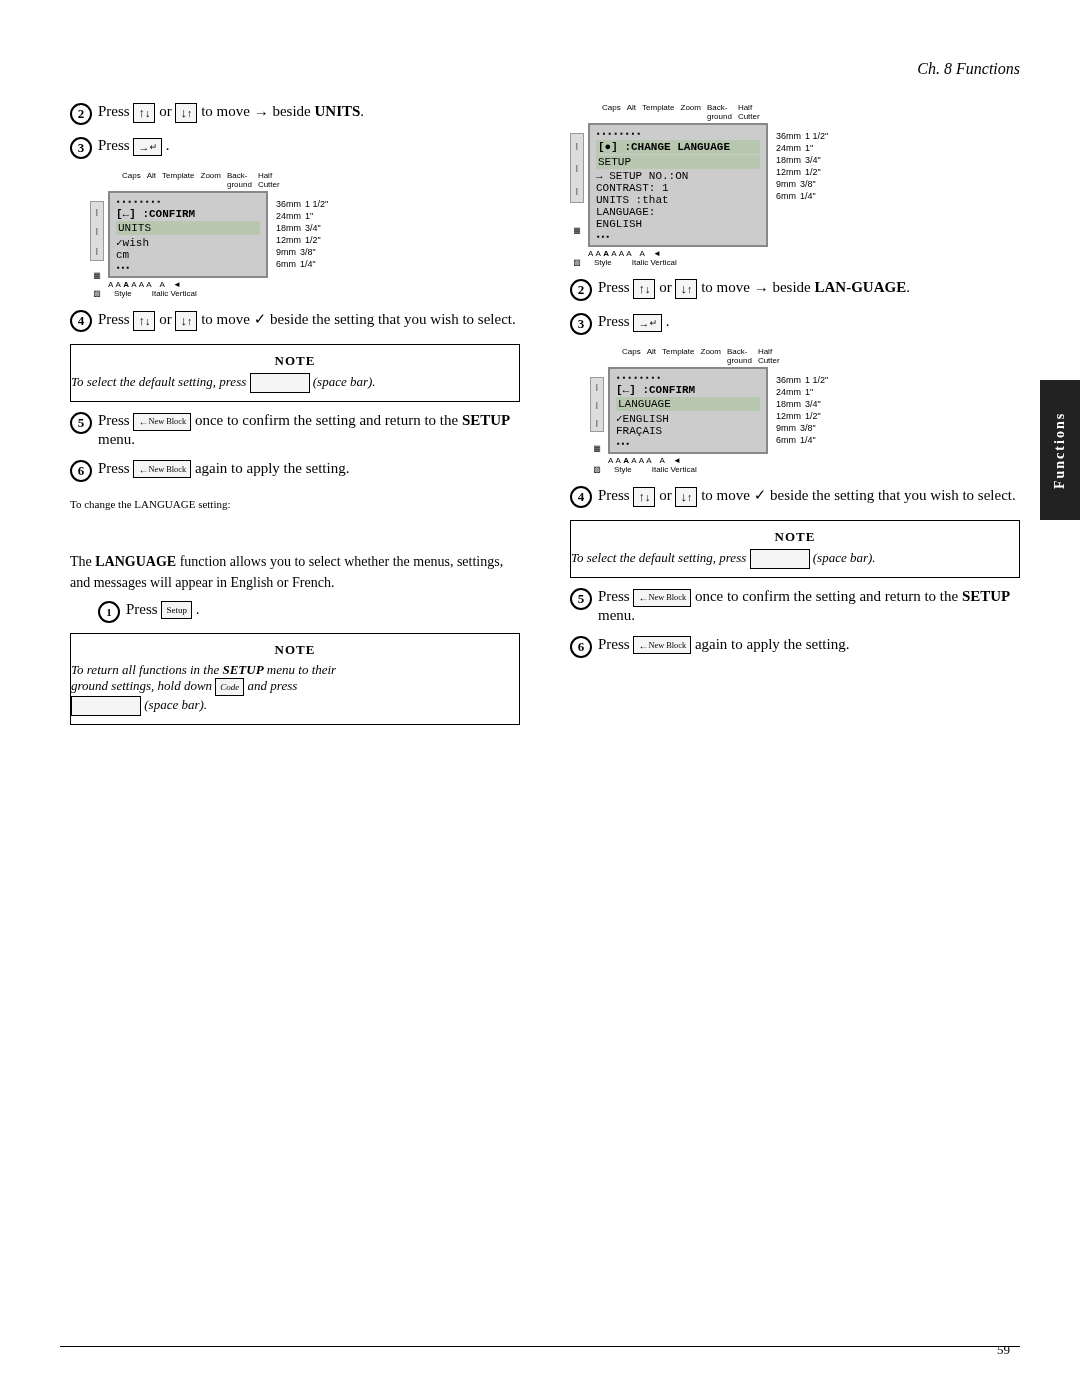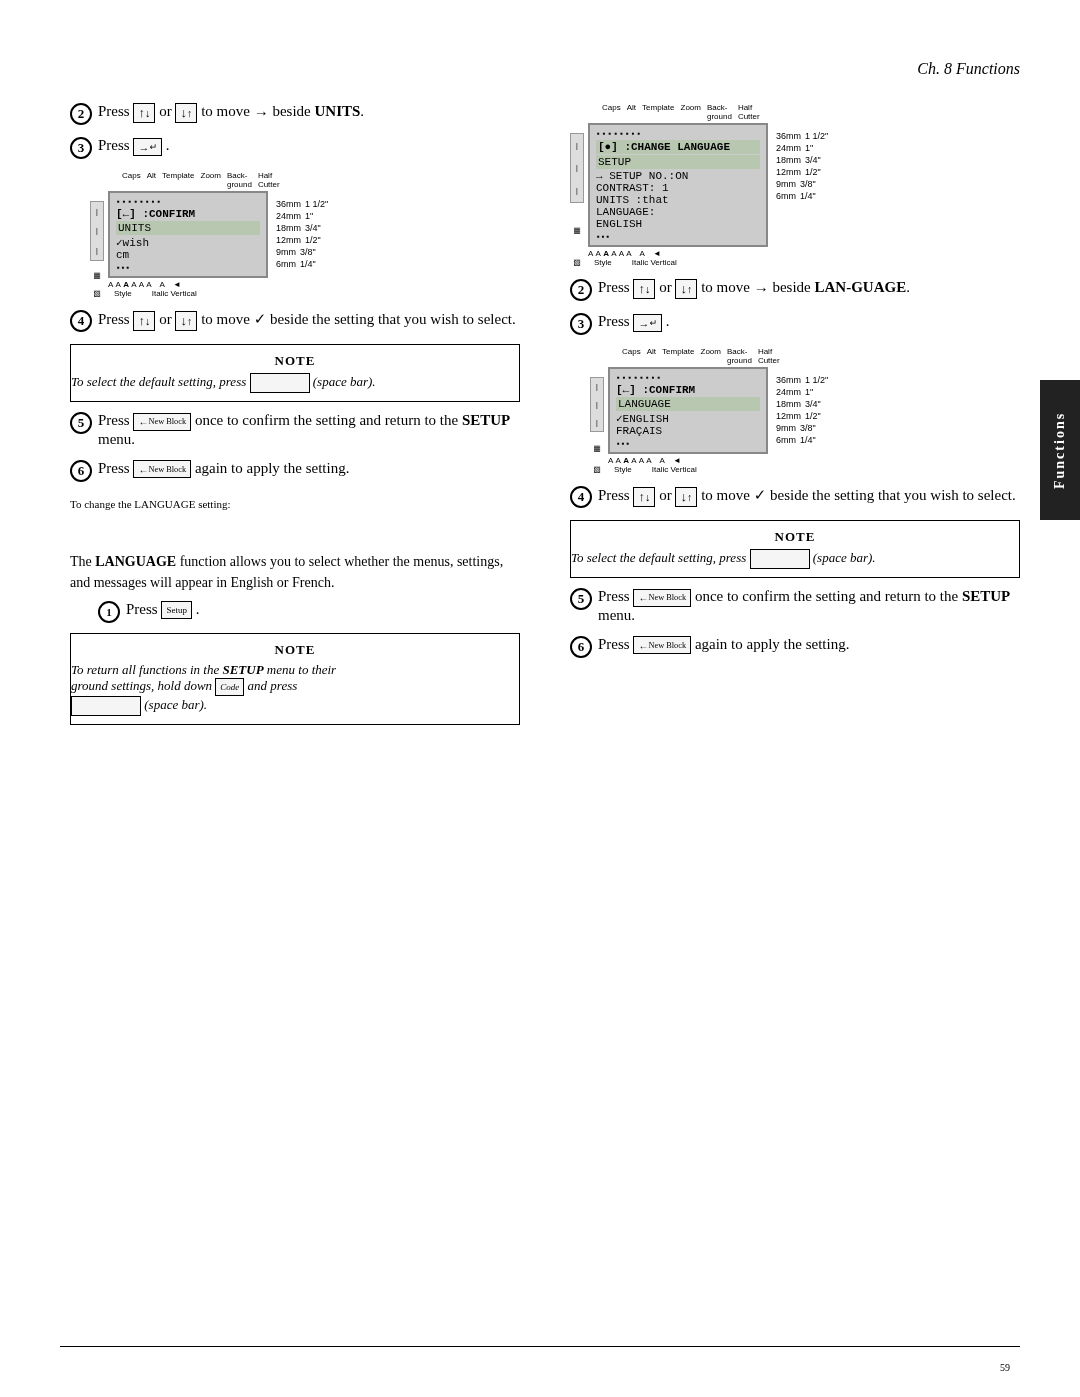--- a/index.html
+++ b/index.html
@@ -112,23 +112,23 @@
       font-size: 14px;
       letter-spacing: 2px;
       font-weight: bold;
       height: 140px;
       display: flex;
       align-items: center;
       justify-content: center;
     }
     .page-number {
       position: absolute;
-      bottom: 24px;
+      bottom: 39px;
       right: 70px;
-      font-size: 10px;
+      font-size: 13px;
     }
     .bottom-line {
       position: absolute;
       bottom: 50px;
       left: 60px;
       right: 60px;
       border-top: 1.5px solid #000;
     }
     .ruler-row {
       display: flex;

